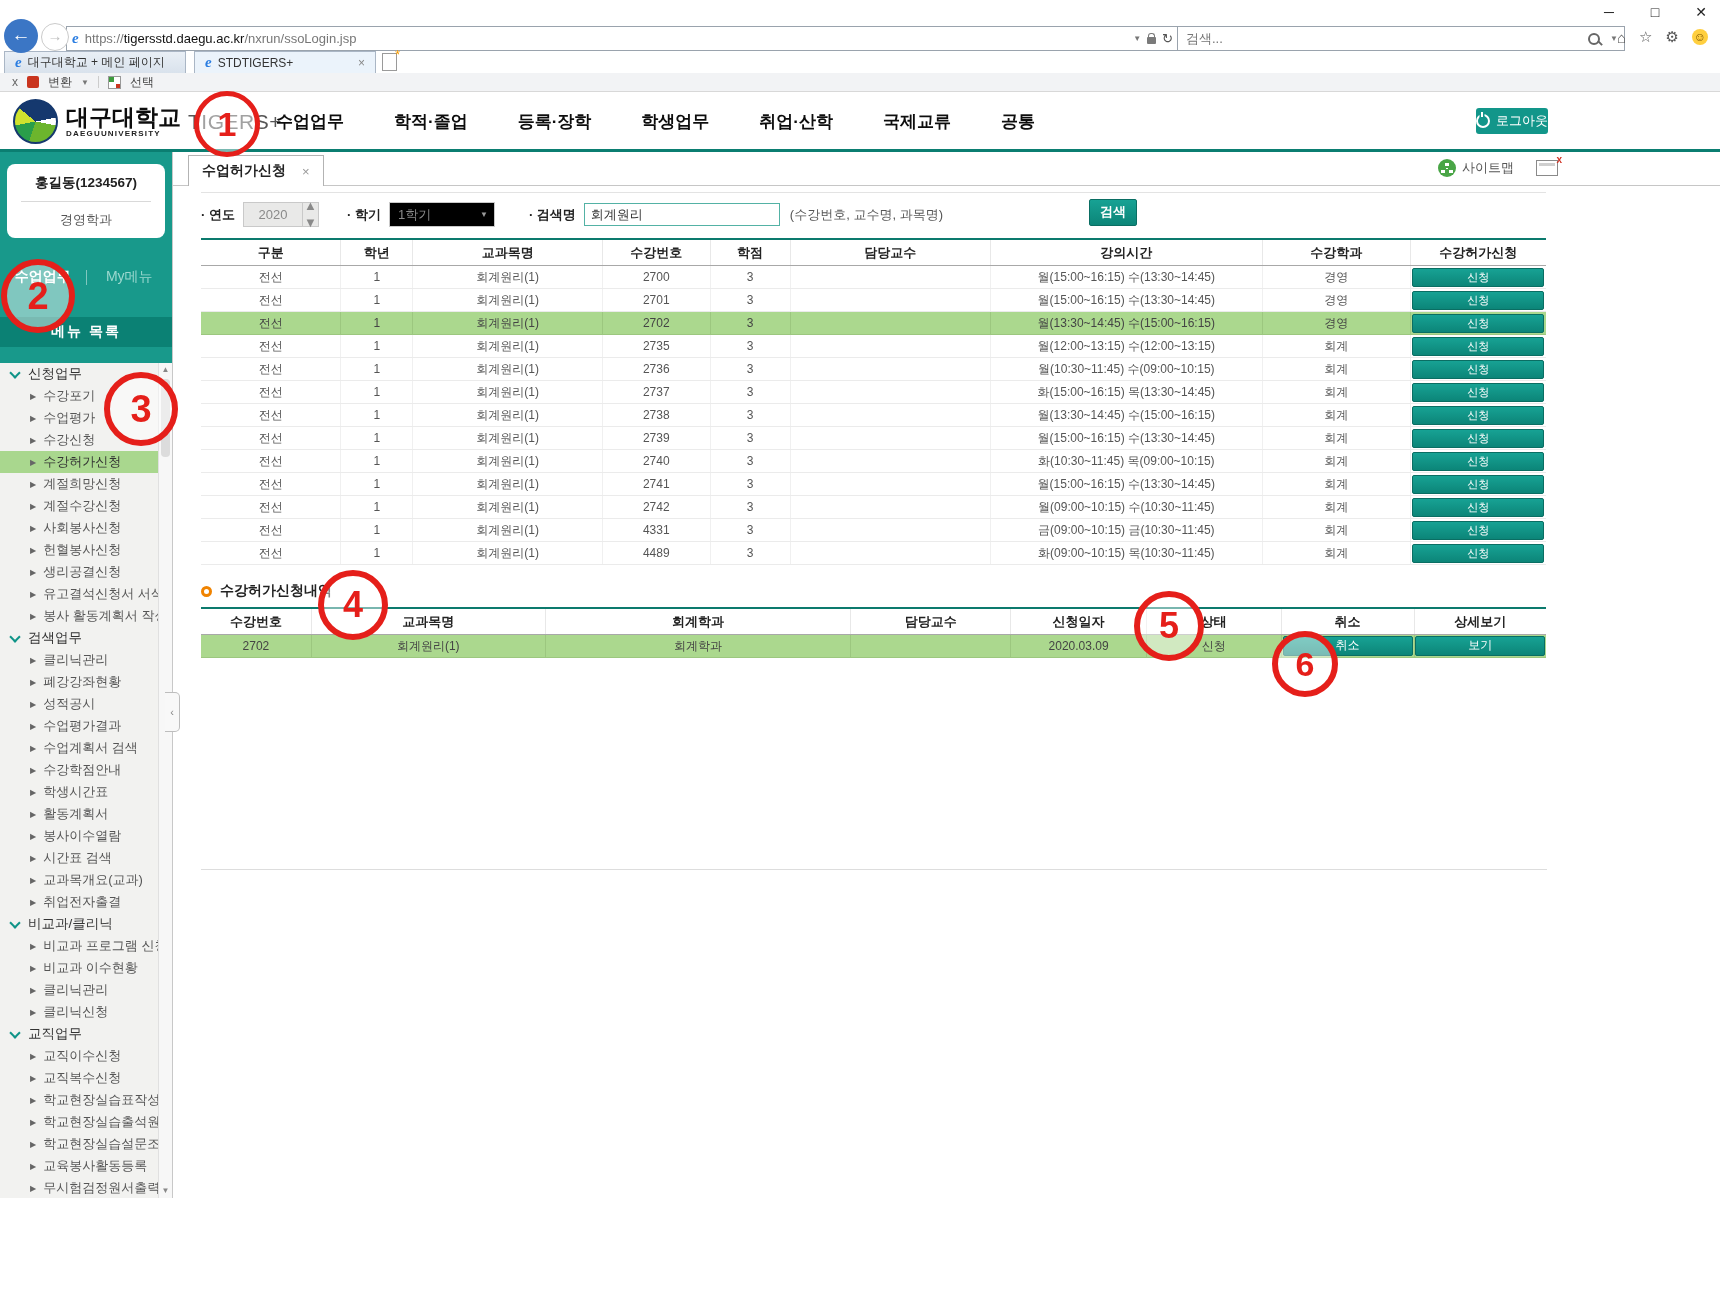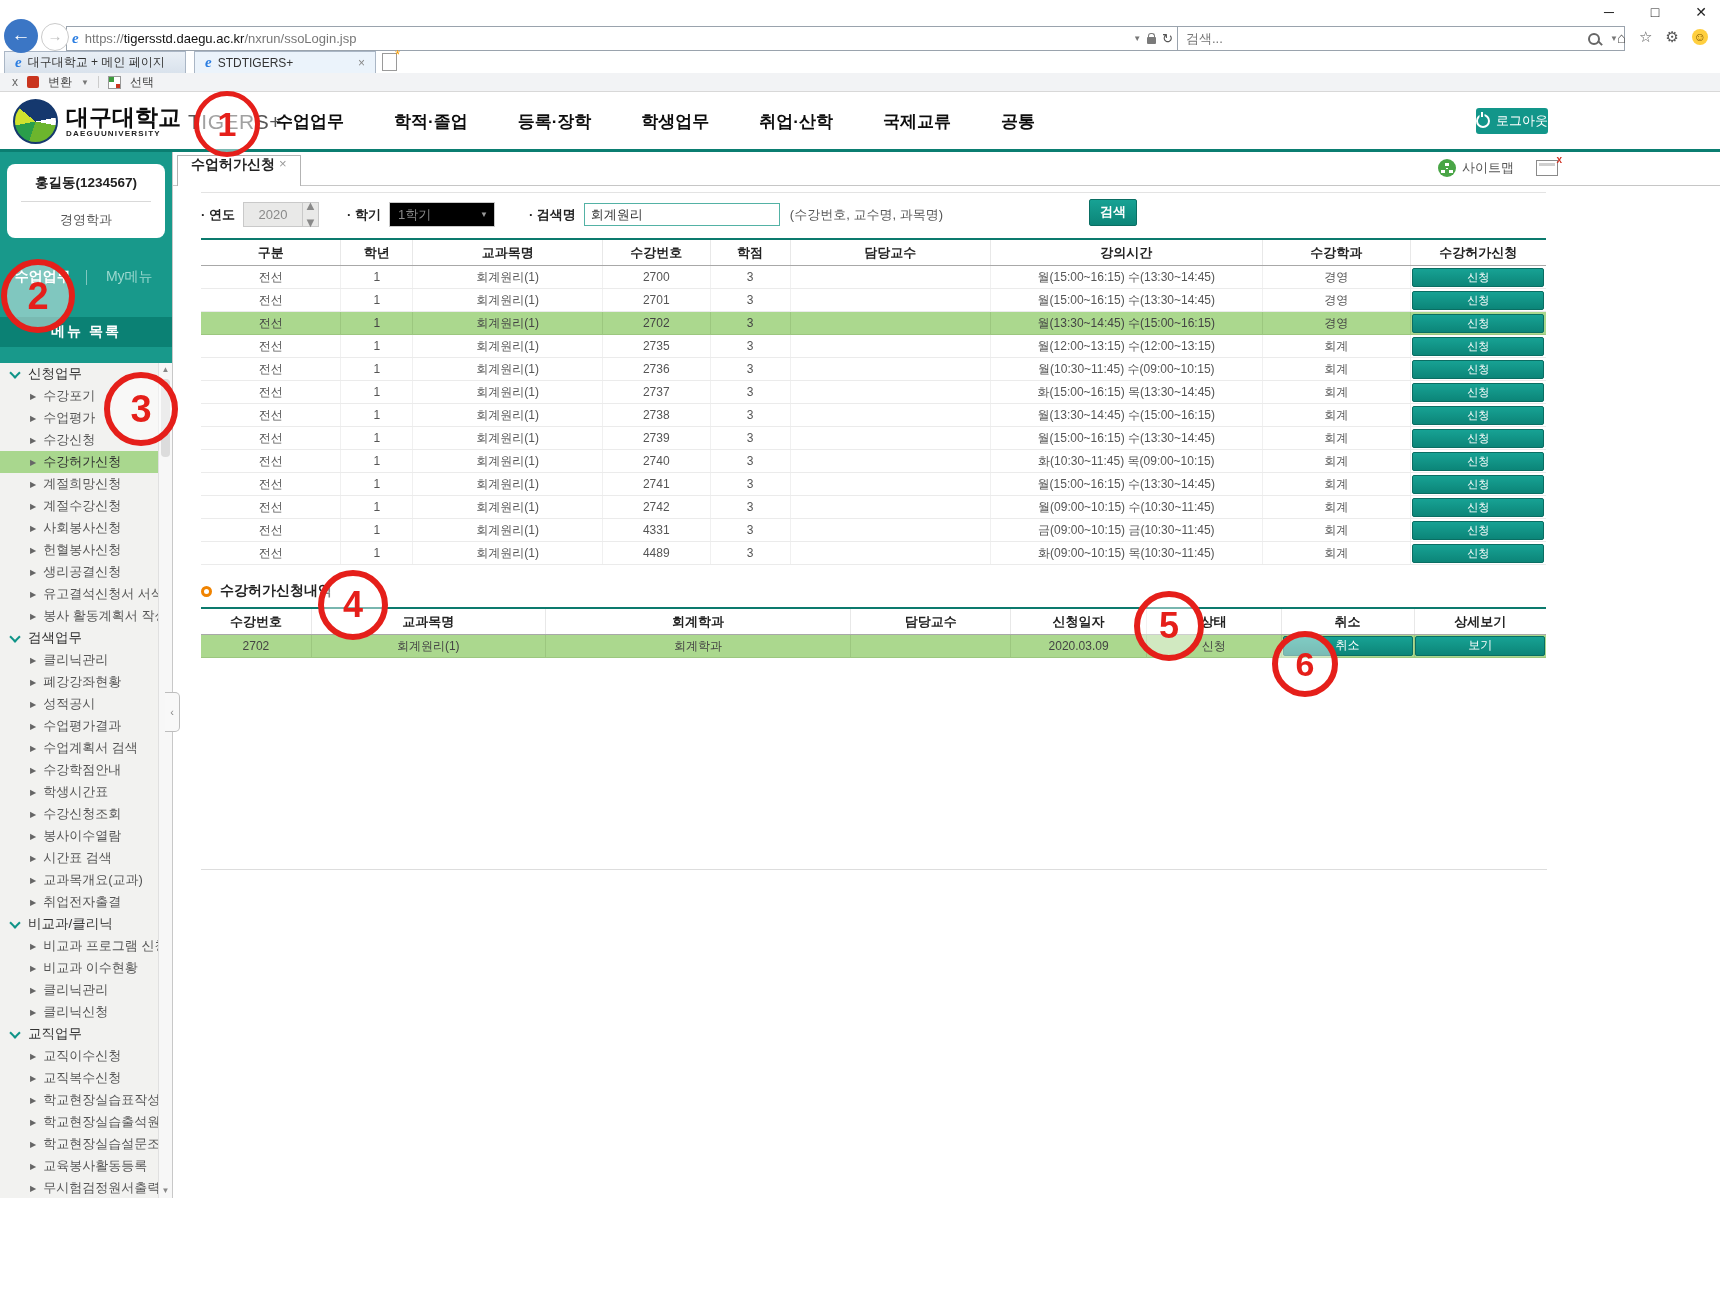--- a/index.html
+++ b/index.html
@@ -83,22 +83,22 @@
   .menu-item.active{background:#a9d78e;color:#333;}
   .menu-scroll{position:absolute;right:0;top:0;width:13px;height:100%;background:#f7f7f7;border-left:1px solid #e0e0e0;}
   .scroll-btn{height:14px;text-align:center;font-size:8px;color:#888;line-height:14px;cursor:pointer;}
   .scroll-btn.down{position:absolute;bottom:0;left:0;right:0;}
   .scroll-thumb{position:absolute;top:16px;left:2px;width:9px;height:78px;background:#dcdcdc;border-radius:4px;}
   .splitter{position:absolute;left:165px;top:540px;width:14px;height:38px;background:#f8f8f8;border:1px solid #bdbdbd;border-left:none;
             border-radius:0 5px 5px 0;color:#888;font-size:11px;display:flex;align-items:center;justify-content:center;z-index:6;cursor:pointer;}
   
   .main{flex:1;background:#fff;border-left:1px solid #c8c8c8;position:relative;}
   .tabstrip{height:33px;border-bottom:1px solid #c6c6c6;position:relative;}
-  .ctab{position:absolute;left:4px;top:3px;height:30px;border:1px solid #b3b3b3;border-bottom:none;background:#fff;
-        display:flex;gap:4px;padding:0 13px;font-size:14px;font-weight:bold;color:#222;z-index:2;cursor:pointer;}
+  .ctab{position:absolute;left:15px;top:3px;height:30px;border:1px solid #b3b3b3;border-bottom:none;background:#fff;
+        display:flex;align-items:center;gap:16px;padding:0 13px;font-size:14px;font-weight:bold;color:#222;z-index:2;cursor:pointer;}
   .ctab .tclose{color:#999;font-weight:normal;font-size:13px;}
   .strip-right{position:absolute;right:162px;top:7px;display:flex;align-items:center;gap:22px;}
   .sitemap-wrap{display:flex;align-items:center;gap:6px;font-size:13px;color:#555;cursor:pointer;}
   .sitemap-ic{width:18px;height:18px;border-radius:50%;background:#49a546;position:relative;flex:none;}
   .sitemap-ic::before{content:"";position:absolute;left:7px;top:4px;width:4px;height:3px;background:#fff;
                       box-shadow:-4px 7px 0 #fff,4px 7px 0 #fff,0 4px 0 -1px #fff;}
   .close-all-ic{width:20px;height:14px;border:1px solid #8a8a8a;position:relative;background:#fff;cursor:pointer;}
   .close-all-ic::before{content:"";position:absolute;left:2px;top:2px;right:2px;height:3px;background:#cfcfcf;}
   .close-all-ic i{position:absolute;right:-5px;top:-7px;color:#d03325;font-size:10px;font-style:normal;font-weight:bold;}
   .breadcrumb-row{height:29px;display:flex;align-items:center;padding-left:28px;font-size:13px;font-weight:bold;color:#333;position:relative;}
@@ -318,21 +318,21 @@
             <div class="menu-item">
               <span class="tri">▶</span>
               <span>수강학점안내</span>
             </div>
             <div class="menu-item">
               <span class="tri">▶</span>
               <span>학생시간표</span>
             </div>
             <div class="menu-item">
               <span class="tri">▶</span>
-              <span>수강신청조회</span>
+              <span>활동계획서</span>
             </div>
             <div class="menu-item">
               <span class="tri">▶</span>
               <span>봉사이수열람</span>
             </div>
             <div class="menu-item">
               <span class="tri">▶</span>
               <span>시간표 검색</span>
             </div>
             <div class="menu-item">

